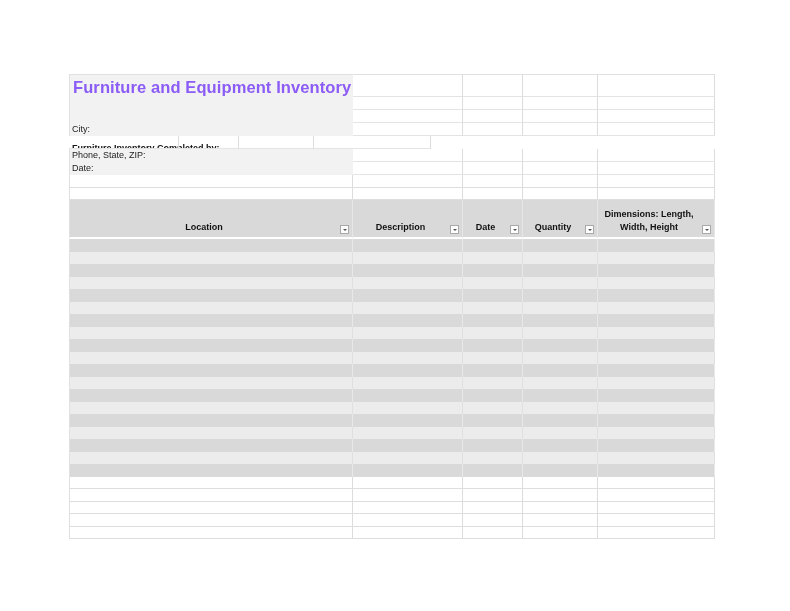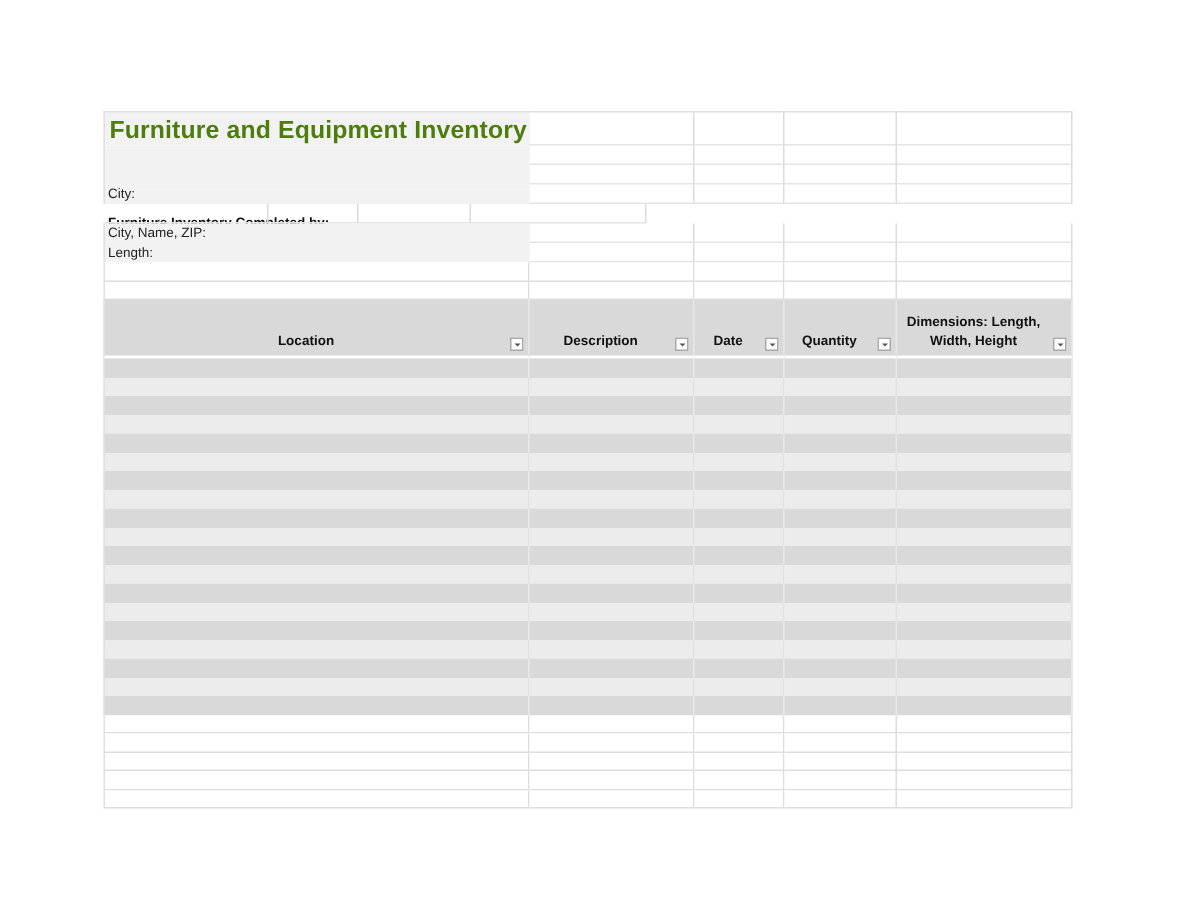--- a/index.html
+++ b/index.html
@@ -8,21 +8,21 @@
   .sheet { position:absolute; left:69px; top:74px; width:646px; }
   .row { position:relative; display:flex; height:13px; box-sizing:border-box; }
   .cell { box-sizing:border-box; border-right:1px solid #dcdcdc; border-bottom:1px solid #e4e4e4; height:100%; position:relative; }
   .c1 { width:284px; border-left:1px solid #e0e0e0; }
   .c2 { width:110px; }
   .c3 { width:60px; }
   .c4 { width:75px; }
   .c5 { width:117px; }
   .info .c1 { background:#f2f2f2; border-right:1px solid #f2f2f2; border-bottom:none; }
   .title-row { height:23px; }
-  .title { position:absolute; left:3px; top:3px; font-size:16.5px; font-weight:bold; letter-spacing:0.1px; white-space:nowrap; color:#4d7c0f; }
+  .title { position:absolute; left:3px; top:3px; font-size:16.5px; font-weight:bold; letter-spacing:0.1px; white-space:nowrap; color:#8b5cf6; }
   .lbl { position:absolute; left:2px; top:1px; font-size:9px; white-space:nowrap; color:#222; }
   .lbl.b { font-weight:bold; color:#111;margin-top:32px; }
   .top-row .cell { border-top:1px solid #e0e0e0; }
   .header { height:39px; }
   .header .cell { background:#d9d9d9; border-right:1px solid #e6e6e6; border-bottom:2px solid #ffffff; }
   .hdr-text { position:absolute; bottom:3px; left:0; right:14px; text-align:center; font-size:9px; font-weight:bold; line-height:13px; color:#111; }
   .filter { position:absolute; right:3px; bottom:3px; width:9px; height:9px; background:#fdfdfd; border:1px solid #a9a9a9; box-sizing:border-box; }
   .filter::after { content:""; position:absolute; left:2px; top:3px; border-left:2px solid transparent; border-right:2px solid transparent; border-top:2px solid #555; }
   .band { height:12.5px; }
   .band.dark .cell { background:#d9d9d9; border-right:1px solid #e8e8e8; border-bottom:none; }
@@ -75,31 +75,31 @@
 
   <div class="row info">
     <div class="cell c2"></div>
     <div class="cell c3"></div>
     <div class="cell c4"></div>
     <div class="cell c5"></div>
   </div>
 
   <div class="row info">
     <div class="cell c1">
-      <span class="lbl">City, Name, ZIP:</span>
-    </div>
-    <div class="cell c2"></div>
-    <div class="cell c3"></div>
-    <div class="cell c4"></div>
-    <div class="cell c5"></div>
-  </div>
-
-  <div class="row info">
-    <div class="cell c1">
-      <span class="lbl">Length:</span>
+      <span class="lbl">Phone, State, ZIP:</span>
+    </div>
+    <div class="cell c2"></div>
+    <div class="cell c3"></div>
+    <div class="cell c4"></div>
+    <div class="cell c5"></div>
+  </div>
+
+  <div class="row info">
+    <div class="cell c1">
+      <span class="lbl">Date:</span>
     </div>
     <div class="cell c2"></div>
     <div class="cell c3"></div>
     <div class="cell c4"></div>
     <div class="cell c5"></div>
   </div>
 
   <div class="row blank">
     <div class="cell c1"></div>
     <div class="cell c2"></div>

